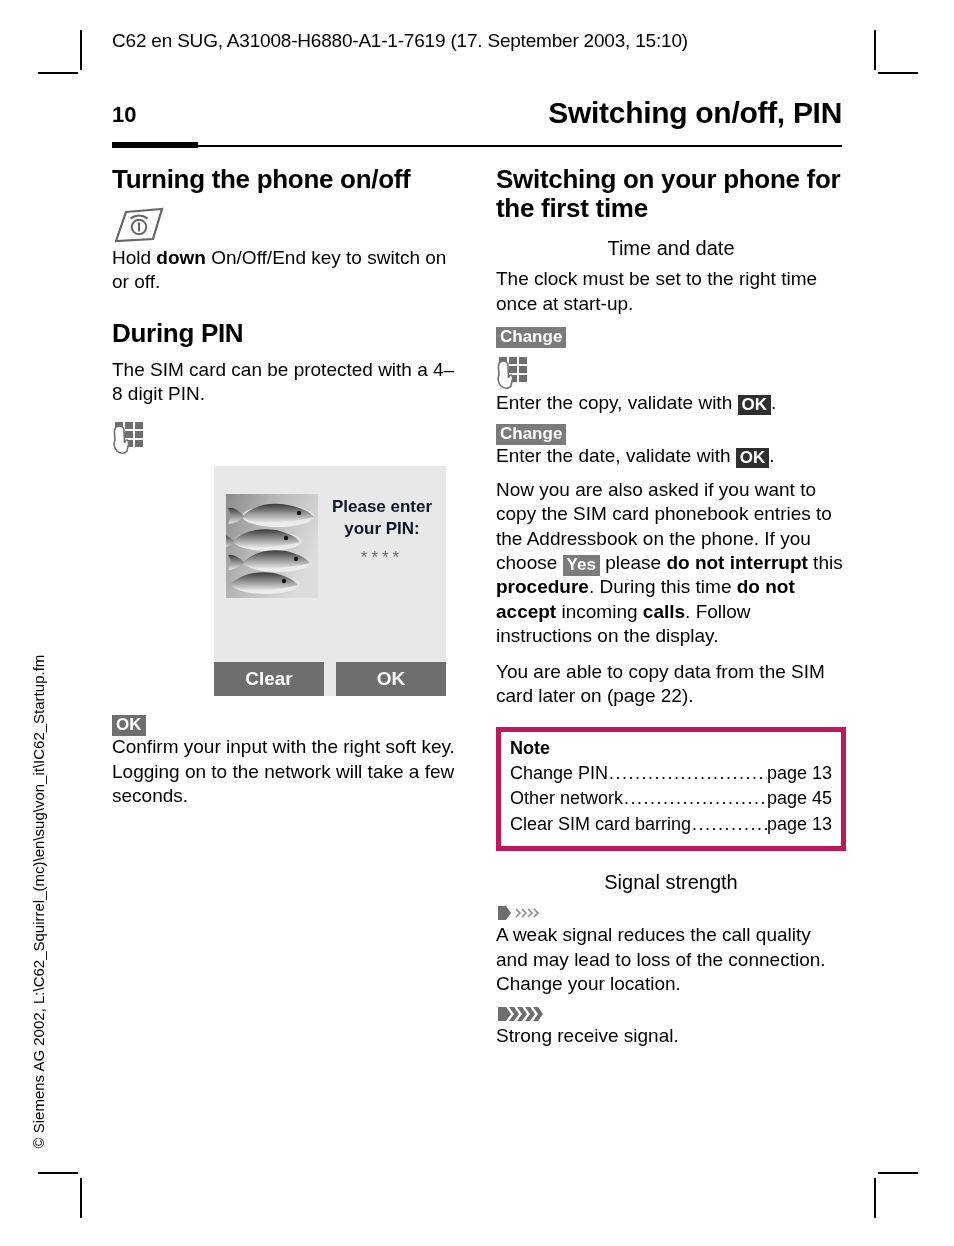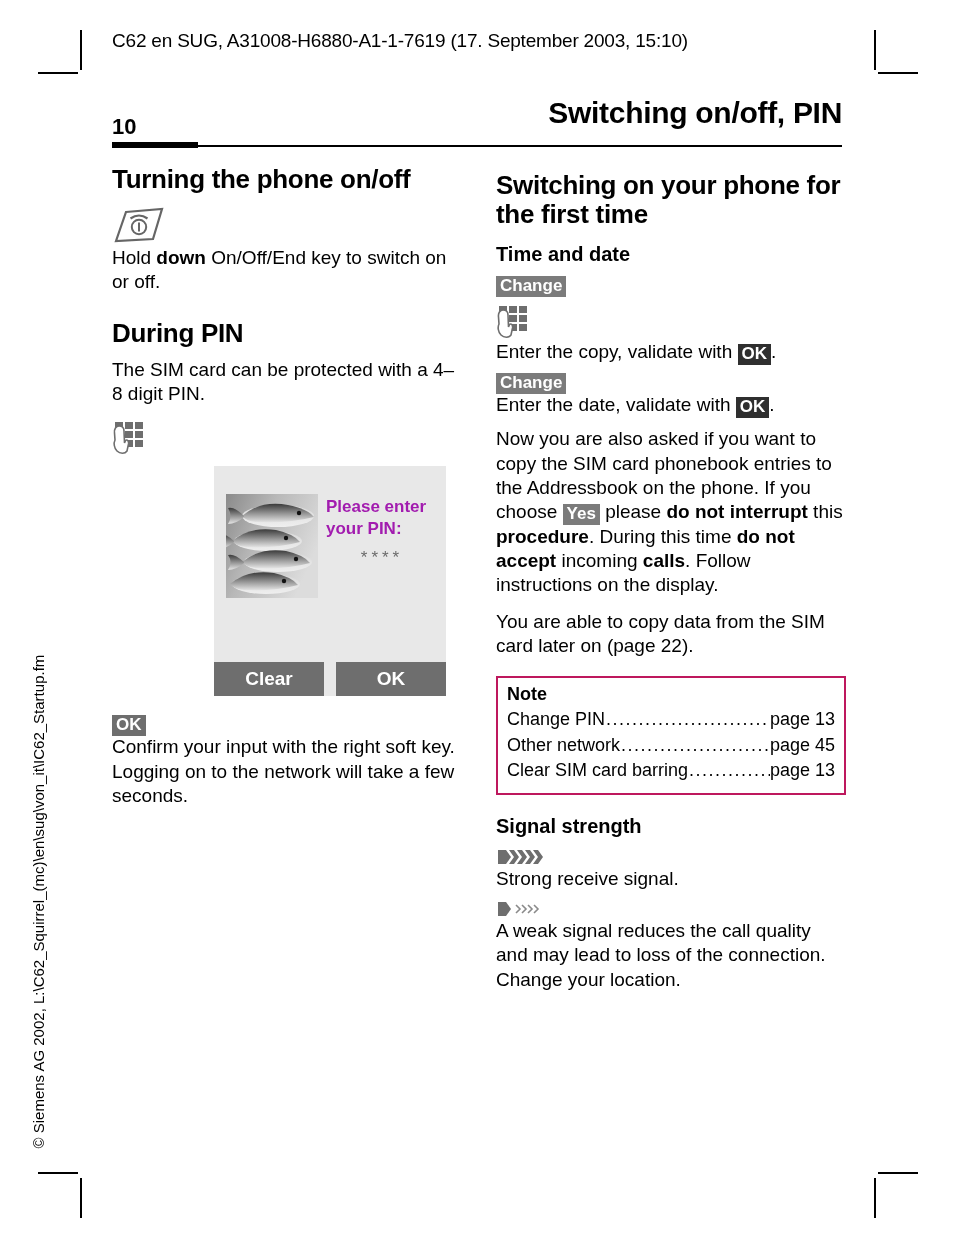--- a/index.html
+++ b/index.html
@@ -41,21 +41,20 @@
     top: 96px;
     width: 730px;
     height: 46px;
   }
   .page-number {
     position: absolute;
     left: 0;
     top: 6px;
     font-size: 22px;
     font-weight: bold;
-    margin-top: 12px;
   }
   .chapter-title {
     position: absolute;
     left: 0;
     top: 0;
     width: 730px;
     text-align: right;
     font-size: 30px;
     font-weight: bold;
     letter-spacing: -0.3px;
@@ -89,34 +88,35 @@
     white-space: nowrap;
     text-align: left;
   }
 
   
   .col {
     position: absolute;
     top: 165px;
   }
   .col-left  { left: 112px;  width: 350px; }
-  .col-right { left: 496px; width: 350px; margin-top: 6px; }
+  .col-right { left: 496px; width: 350px; }
 
   h1.sec {
     font-size: 26px;
     font-weight: bold;
     margin: 0 0 10px 0;
     line-height: 1.12;
     letter-spacing: -0.3px;
   }
   h2.sub {
     font-size: 20px;
-    font-weight: bold;
+    font-weight: normal;
     margin: 14px 0 7px 0;
     line-height: 1.15;
+    text-align: center;
   }
   p.body {
     font-size: 19px;
     line-height: 1.28;
     margin: 0 0 12px 0;
   }
   p.body.tight { margin-bottom: 8px; }
 
   
   .row {
@@ -182,21 +182,22 @@
     width: 92px;
     height: 104px;
     overflow: hidden;
     background: linear-gradient(100deg,#8f8f8f 0%,#b5b5b5 38%,#cfcfcf 72%,#dcdcdc 100%);
   }
   .display-prompt {
     position: absolute;
     left: 112px;
     top: 30px;
     width: 112px;
-    color: #a21caf;
+    text-align: center;
+    color: #0f172a;
     font-weight: bold;
     font-size: 17px;
     line-height: 1.26;
   }
   .display-stars {
     position: absolute;
     left: 112px;
     top: 82px;
     width: 112px;
     text-align: center;
@@ -220,21 +221,21 @@
     color: #fff;
     font-weight: bold;
     font-size: 19px;
     display: flex;
     align-items: center;
     justify-content: center;
   }
 
   
   .note-box {
-    border: 2px solid #be185d;
+    border: 5px solid #be185d;
     padding: 6px 9px 9px 9px;
     margin: 18px 0 4px 0;
     font-family: "Liberation Sans", sans-serif;
   }
   .note-title {
     font-size: 18px;
     font-weight: bold;
     margin-bottom: 2px;
   }
   .note-line {
@@ -378,20 +379,21 @@
   </div>
 
 </div>
 
 <div class="col col-right">
 
   <h1 class="sec">Switching on your phone for the first time</h1>
 
   <h2 class="sub">Time and date</h2>
 
+  <p class="body tight">The clock must be set to the right time once at start-up.</p>
 
   <div class="row">
     <div class="gutter">
       <span class="key mid">Change</span>
     </div>
   </div>
 
   <div class="row">
     <div class="gutter">
       <span>
@@ -440,38 +442,38 @@
     </div>
   </div>
 
   <h2 class="sub" style="margin-top:20px;">Signal strength</h2>
 
   <div class="row">
     <div class="gutter">
       <span>
         <svg class="icon-signal" width="48" height="20" viewBox="0 0 48 20">
           <path d="M2 3 H10 L15 10 L10 17 H2 Z" fill="#6e6e6e"></path>
+          <path d="M20 6 L24 10 L20 14" fill="none" stroke="#8a8a8a" stroke-width="1.6"></path>
+          <path d="M26 6 L30 10 L26 14" fill="none" stroke="#8a8a8a" stroke-width="1.6"></path>
+          <path d="M32 6 L36 10 L32 14" fill="none" stroke="#8a8a8a" stroke-width="1.6"></path>
+          <path d="M38 6 L42 10 L38 14" fill="none" stroke="#8a8a8a" stroke-width="1.6"></path>
+        </svg>
+      </span>
+    </div>
+    <div class="desc">A weak signal reduces the call quality and may lead to loss of the connection. Change your location.</div>
+  </div>
+
+  <div class="row">
+    <div class="gutter">
+      <span>
+        <svg class="icon-signal" width="48" height="20" viewBox="0 0 48 20">
+          <path d="M2 3 H10 L15 10 L10 17 H2 Z" fill="#6e6e6e"></path>
           <path d="M13 3 H18 L23 10 L18 17 H13 L18 10 Z" fill="#6e6e6e"></path>
           <path d="M21 3 H26 L31 10 L26 17 H21 L26 10 Z" fill="#6e6e6e"></path>
           <path d="M29 3 H34 L39 10 L34 17 H29 L34 10 Z" fill="#6e6e6e"></path>
           <path d="M37 3 H42 L47 10 L42 17 H37 L42 10 Z" fill="#6e6e6e"></path>
         </svg>
       </span>
     </div>
     <div class="desc">Strong receive signal.</div>
   </div>
 
-  <div class="row">
-    <div class="gutter">
-      <span>
-        <svg class="icon-signal" width="48" height="20" viewBox="0 0 48 20">
-          <path d="M2 3 H10 L15 10 L10 17 H2 Z" fill="#6e6e6e"></path>
-          <path d="M20 6 L24 10 L20 14" fill="none" stroke="#8a8a8a" stroke-width="1.6"></path>
-          <path d="M26 6 L30 10 L26 14" fill="none" stroke="#8a8a8a" stroke-width="1.6"></path>
-          <path d="M32 6 L36 10 L32 14" fill="none" stroke="#8a8a8a" stroke-width="1.6"></path>
-          <path d="M38 6 L42 10 L38 14" fill="none" stroke="#8a8a8a" stroke-width="1.6"></path>
-        </svg>
-      </span>
-    </div>
-    <div class="desc">A weak signal reduces the call quality and may lead to loss of the connection. Change your location.</div>
-  </div>
-
 </div>
 
 </body></html>

